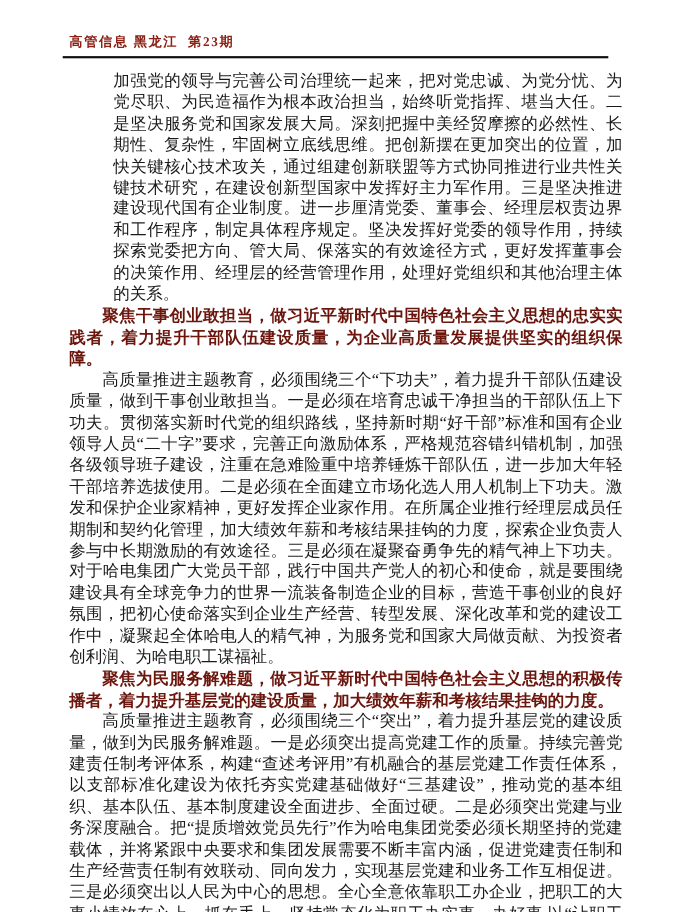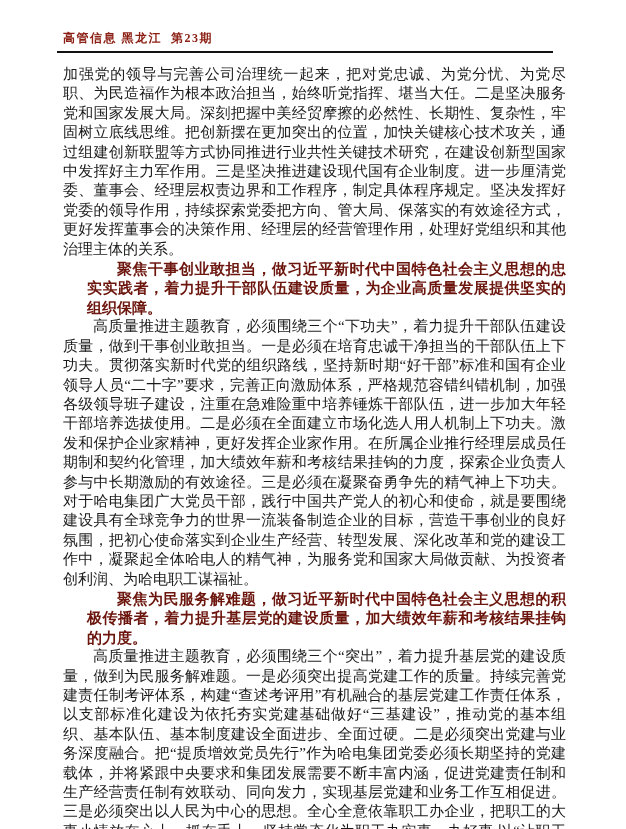--- a/index.html
+++ b/index.html
@@ -47,26 +47,25 @@
     font-size: 15px;
     line-height: 19.4px;
     text-align: justify;
     text-justify: inter-ideograph;
   }
   .content p {
     margin: 0;
     padding: 0;
     text-indent: 2em;
   }
-  .content p.no-indent { text-indent: 0; }
+  .content p.no-indent { text-indent: 0; margin-left: 40px; }
   .content p.heading {
     font-family: "Liberation Sans", "DejaVu Sans", sans-serif;
     font-weight: bold;
     color: var(--heading-text);
-    margin-left: 24px;
   }
   .footer {
     position: absolute;
     left: 0;
     right: 0;
     top: 791px;
     text-align: center;
     font-size: 12.5px;
     letter-spacing: 1px;
     color: var(--footer-text);

